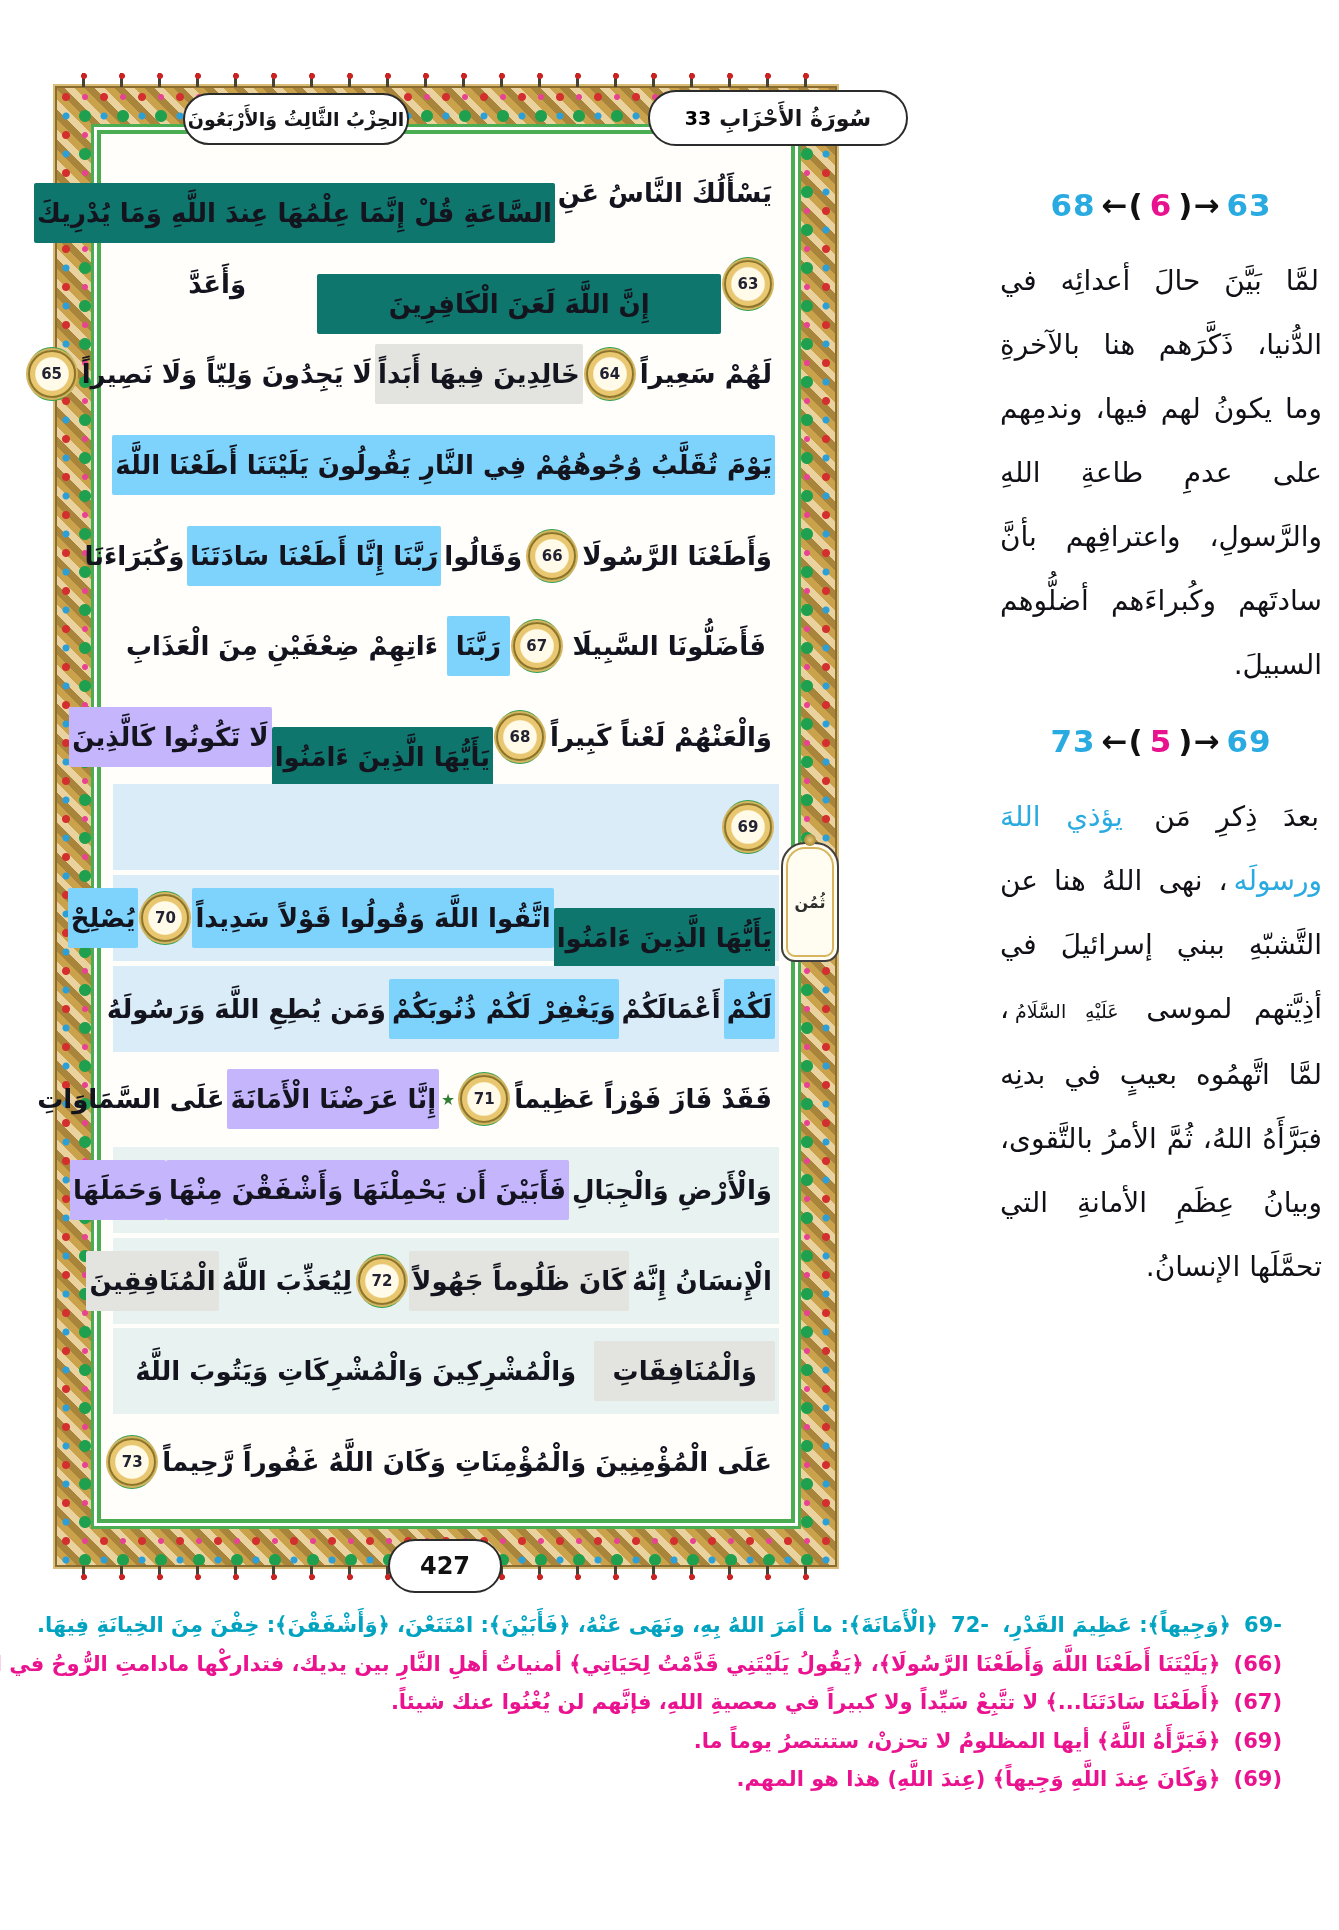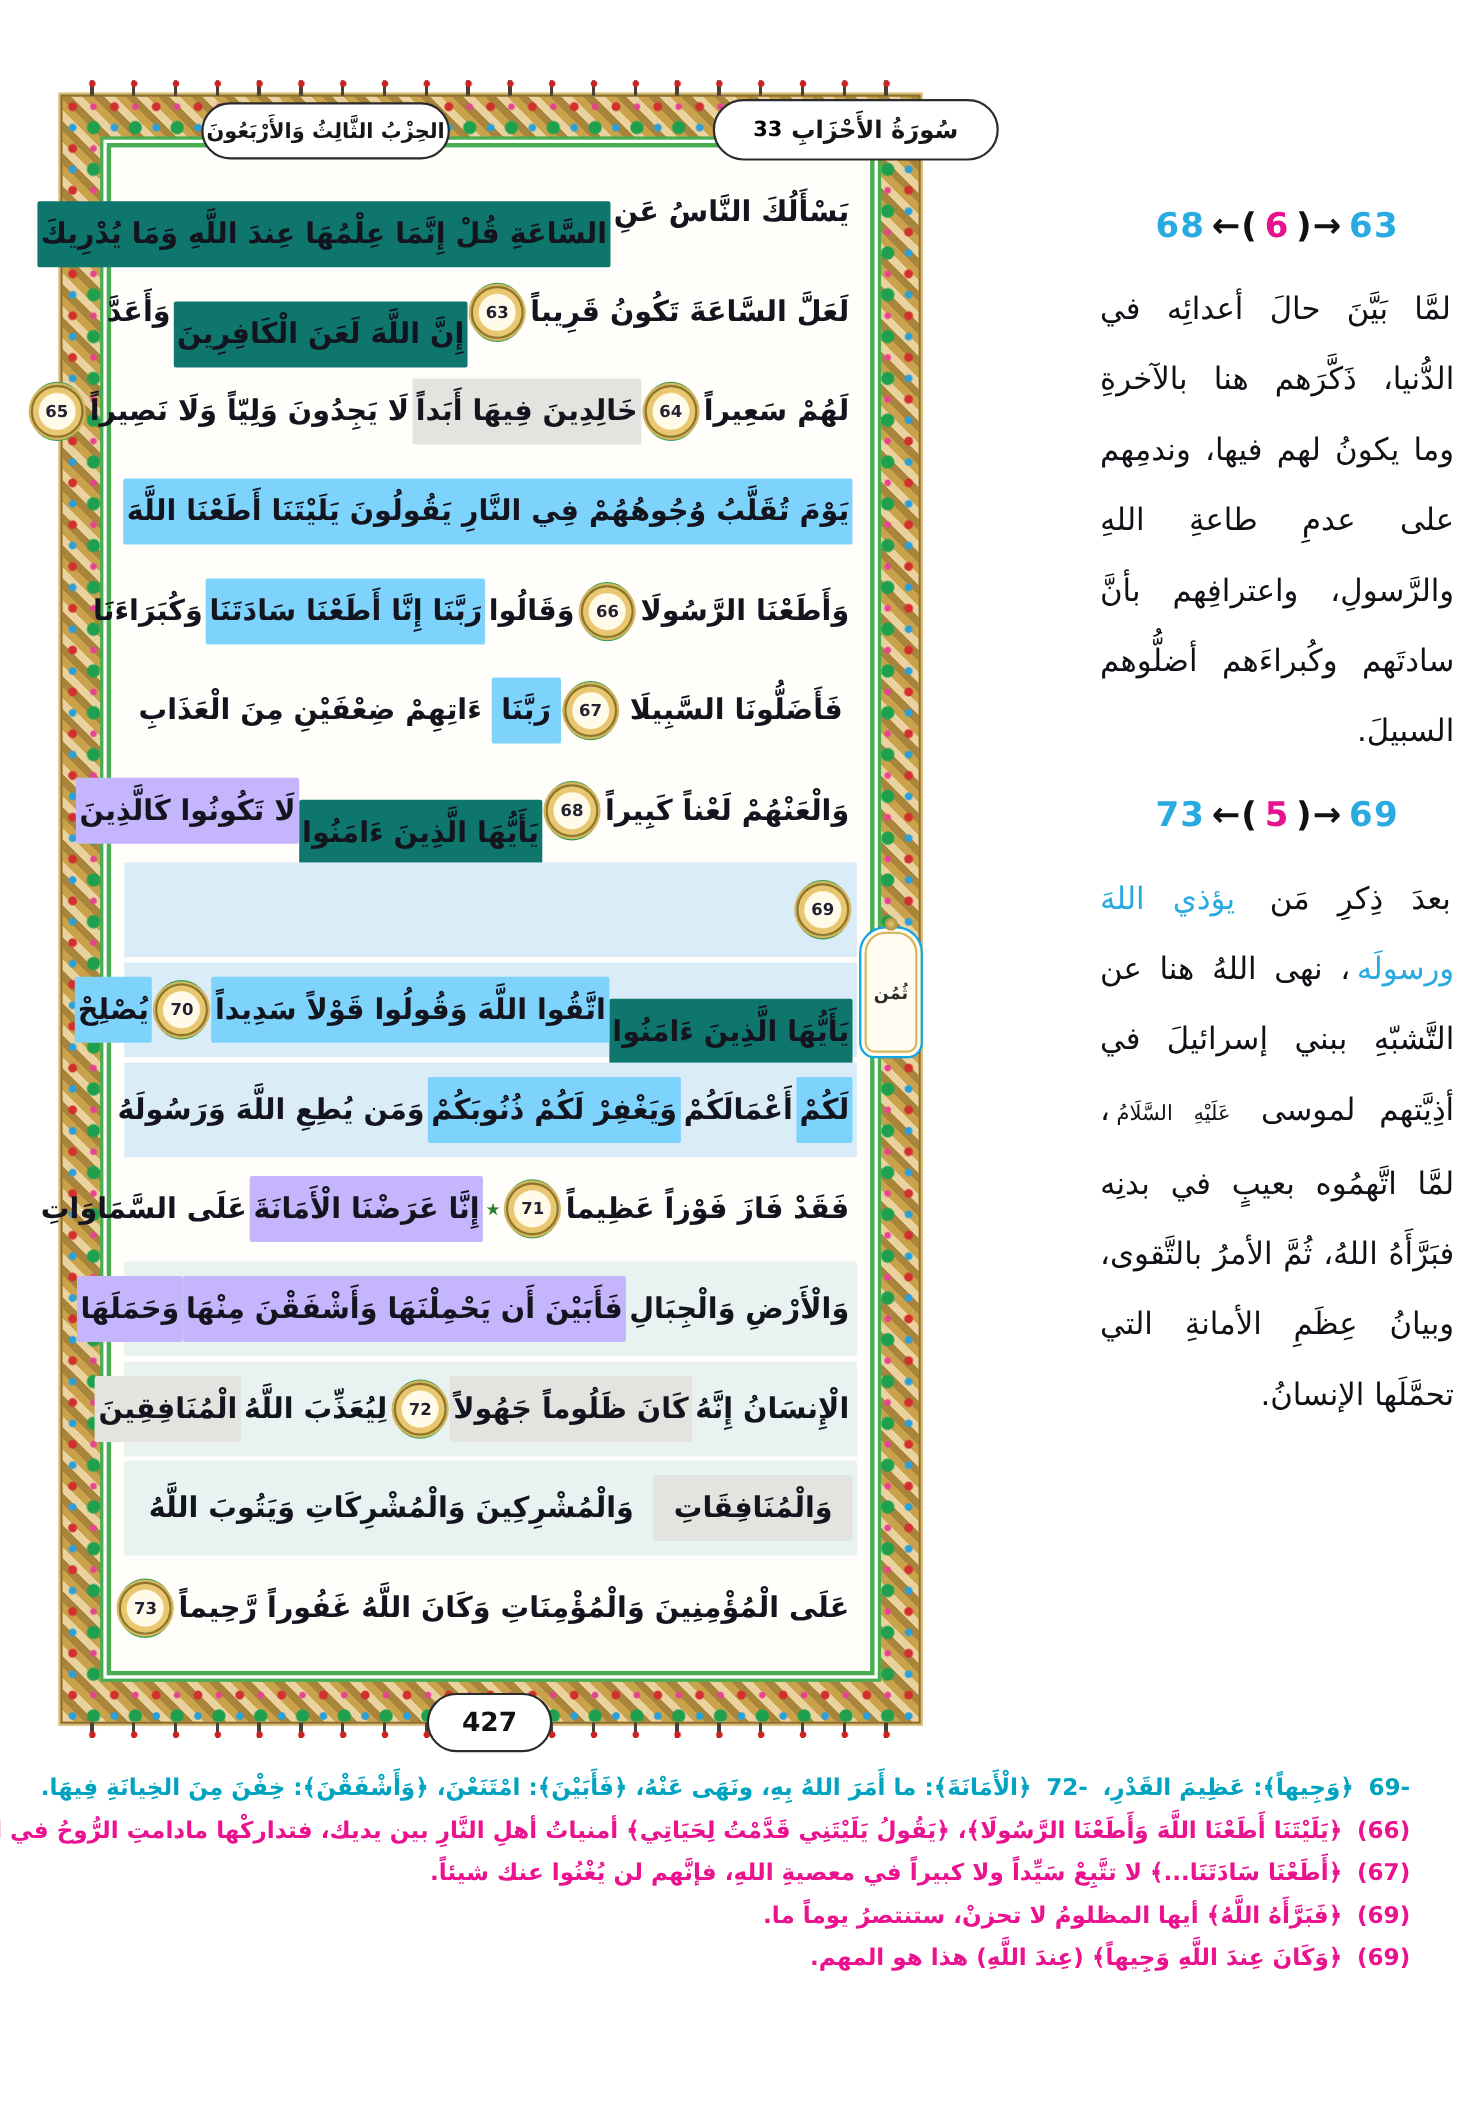--- a/index.html
+++ b/index.html
@@ -71,21 +71,21 @@
     font-weight:bold;color:#15151a;z-index:6;direction:rtl;
   }
   .cart-hizb{left:183px;top:93px;width:222px;height:48px;font-size:19px;}
   .cart-surah{left:648px;top:90px;width:256px;height:52px;font-size:22px;}
   .surah-no{color:#000000;font-size:19px;}
   .cart-page{left:388px;top:1539px;width:110px;height:50px;font-size:24px;color:#111;}
 
   
   .thumn{
     position:absolute;left:781px;top:842px;width:54px;height:116px;z-index:5;
-    background:#fffdf2;border:2px solid #0ea5e9;border-radius:24px 24px 14px 14px;
+    background:#fffdf2;border:2px solid #404040;border-radius:24px 24px 14px 14px;
     box-shadow:inset 0 0 0 3px #fffdf2, inset 0 0 0 5px #d6b55e;
     display:flex;align-items:center;justify-content:center;
     font-size:16px;font-weight:bold;color:#2d2d2d;
   }
   .thumn::before{
     content:"";position:absolute;top:-10px;left:50%;margin-left:-6px;width:12px;height:12px;
     border-radius:50%;background:radial-gradient(#e8c770, #8f7428);
   }
 
   
@@ -117,21 +117,20 @@
 </head>
 <body>
 
 <div class="frame">
   <div class="frame-inner">
       <div class="qline">
         <span class="sg">يَسْأَلُكَ النَّاسُ عَنِ </span>
         <span class="sg hl-pink">السَّاعَةِ قُلْ إِنَّمَا عِلْمُهَا عِندَ اللَّهِ وَمَا يُدْرِيكَ</span>
       </div>
       <div class="qline">
-        <span class="sg">لَعَلَّ السَّاعَةَ تَكُونُ قَرِيباً </span>
         <span class="medal">63</span>
         <span class="sg hl-pink">إِنَّ اللَّهَ لَعَنَ الْكَافِرِينَ</span>
         <span class="sg"> وَأَعَدَّ</span>
       </div>
       <div class="qline">
         <span class="sg">لَهُمْ سَعِيراً </span>
         <span class="medal">64</span>
         <span class="sg hl-gray">خَالِدِينَ فِيهَا أَبَداً</span>
         <span class="sg"> لَا يَجِدُونَ وَلِيّاً وَلَا نَصِيراً </span>
         <span class="medal">65</span>

